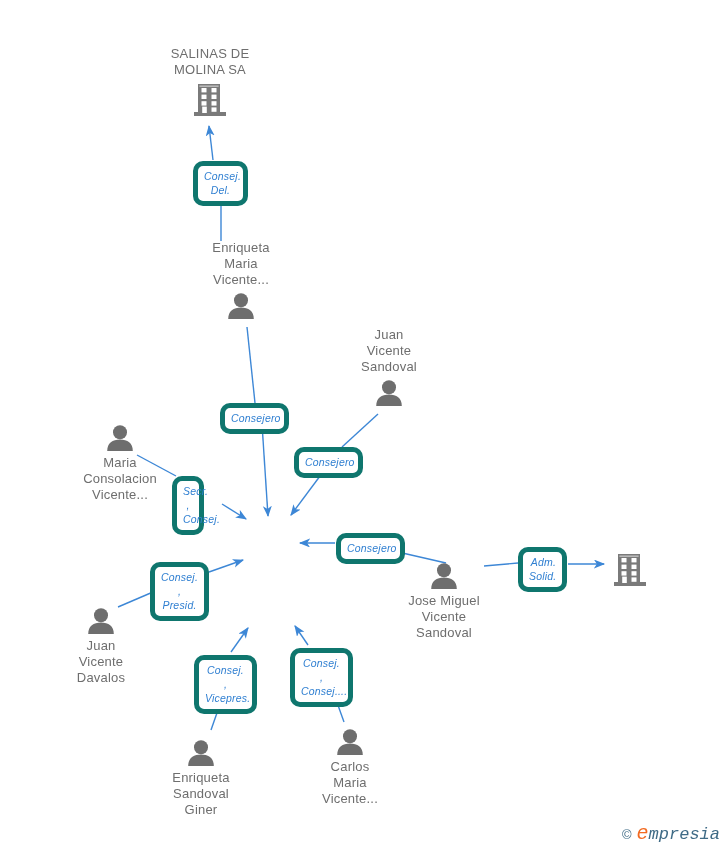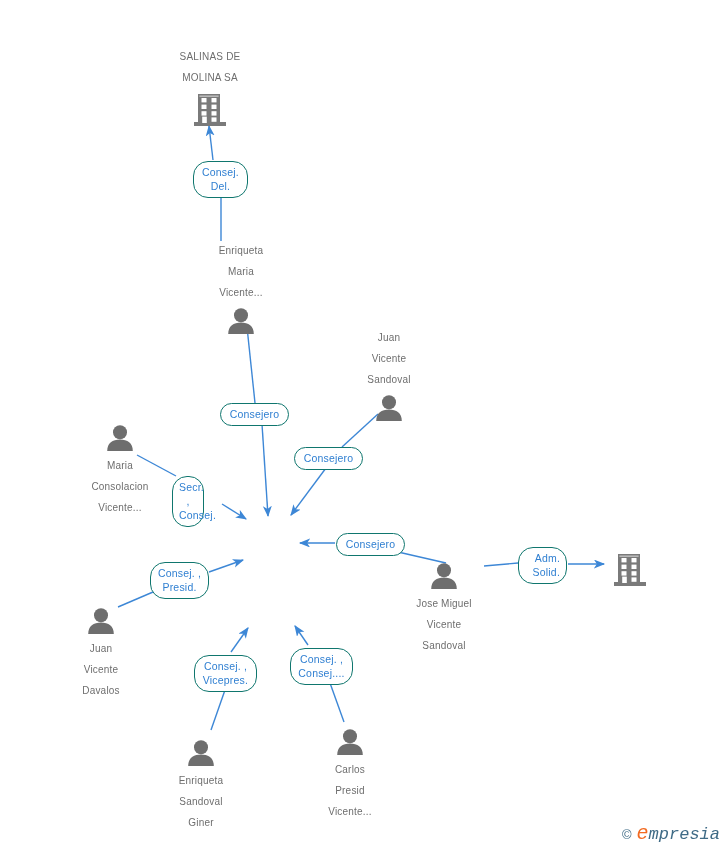--- a/index.html
+++ b/index.html
@@ -31,43 +31,44 @@
     text-align: center;
     z-index: 3;
   }
   .node .glyph {
     display: block;
     margin: 0 auto;
     line-height: 0;
   }
   .node .nlabel {
     display: block;
-    font-size: 10px;
-    line-height: 21px;
+    font-size: 13px;
+    line-height: 16px;
     color: #6e6e6e;
     letter-spacing: .2px;
     white-space: pre-line;
   }
   .node.label-above .nlabel { margin-bottom: 4px; }
   .node.label-below .nlabel { margin-top: 3px; }
 
   .edge-label {
     position: absolute;
     z-index: 4;
     box-sizing: border-box;
-    border: 1px solid #0f766e;
-    border-radius: 15px;
+    border: 5px solid #0f766e;
+    border-radius: 10px;
     background: #ffffff;
     color: #2f7fd1;
     font-size: 10.5px;
     line-height: 14px;
     letter-spacing: .2px;
     text-align: center;
     padding: 3px 6px 4px 6px;
     white-space: pre-line;
+    font-style: italic;
   }
 
   #watermark {
     position: absolute;
     right: 8px;
     bottom: 6px;
     z-index: 6;
     display: flex;
     align-items: center;
     gap: 5px;
@@ -248,21 +249,21 @@
   </div>
 
   <div class="node label-below" style="left:350px; top:728px;">
     <span class="glyph">
       <svg width="30" height="28" viewBox="0 0 30 28" xmlns="http://www.w3.org/2000/svg">
         <circle cx="15" cy="8.2" r="7" fill="#6e6e6e"></circle>
         <path d="M2.2,27 C2.2,18.6 7.6,15.4 15,15.4 C22.4,15.4 27.8,18.6 27.8,27 Z" fill="#6e6e6e"></path>
       </svg>
     </span>
     <span class="nlabel">Carlos
-Presid
+Maria
 Vicente...</span>
   </div>
 
   <div class="edge-label" style="left:193px; top:161px; width:55px;">Consej.
 Del.</div>
 
   <div class="edge-label" style="left:220px; top:403px; width:69px;">Consejero</div>
 
   <div class="edge-label" style="left:294px; top:447px; width:69px;">Consejero</div>
 

